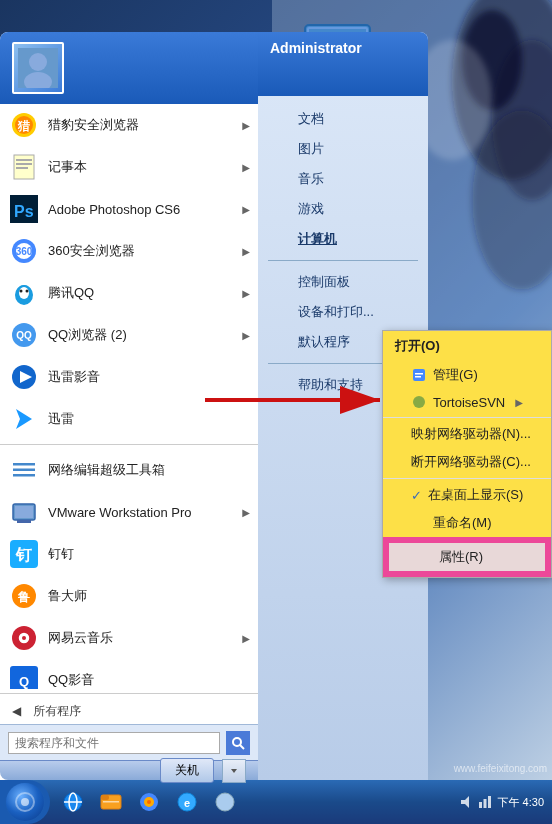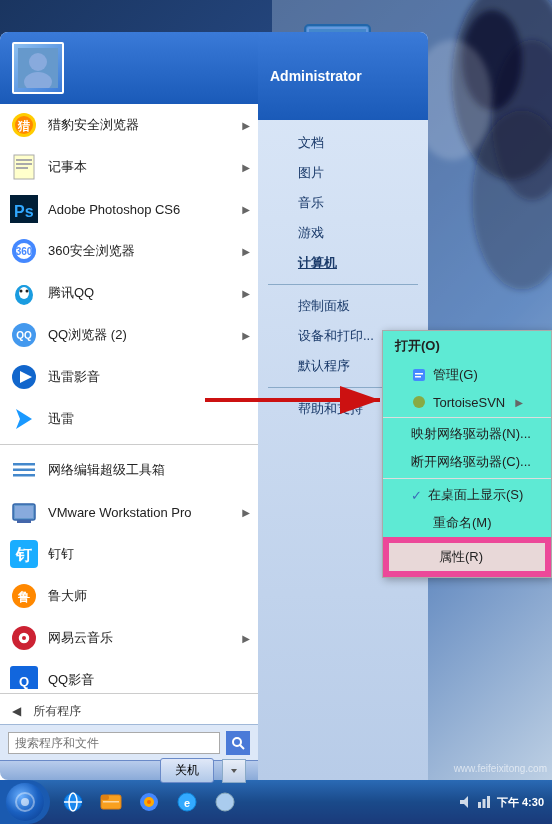--- a/index.html
+++ b/index.html
@@ -73,21 +73,20 @@
       cursor: pointer;
     }
 
     .taskbar-right {
       margin-left: auto;
       display: flex;
       align-items: center;
       padding-right: 8px;
       color: white;
       font-size: 11px;
-      font-weight: bold;
     }
 
     
     .start-menu {
       position: absolute;
       bottom: 44px;
       left: 0;
       width: 480px;
       height: 748px;
       display: flex;
@@ -232,24 +231,24 @@
     
     .start-menu-right {
       width: 170px;
       background: linear-gradient(to bottom, #dce8f8 0%, #b8cce8 100%);
       border-top-right-radius: 8px;
       padding-top: 0;
     }
 
     .right-menu-top {
       background: linear-gradient(to bottom, #3a7ad8 0%, #1a5ab8 100%);
-      height: 88px;
+      height: 64px;
       border-radius: 0 8px 0 0;
       display: flex;
-      align-items: center;
+      align-items: flex-start;
       padding: 8px 12px;
     }
 
     .right-username {
       color: white;
       font-size: 14px;
       font-weight: bold;
     }
 
     .right-menu-items {
@@ -272,21 +271,21 @@
       background: #8aaac8;
       margin: 6px 10px;
     }
 
     
     .context-menu {
       position: absolute;
       left: 382px;
       top: 330px;
       width: 170px;
-      background: #5eead4;
+      background: #fde047;
       border: 1px solid #aaa;
       box-shadow: 2px 2px 8px rgba(0,0,0,0.3);
       z-index: 500;
       font-size: 13px;
     }
 
     .ctx-item {
       padding: 5px 28px;
       cursor: pointer;
       color: #222;

